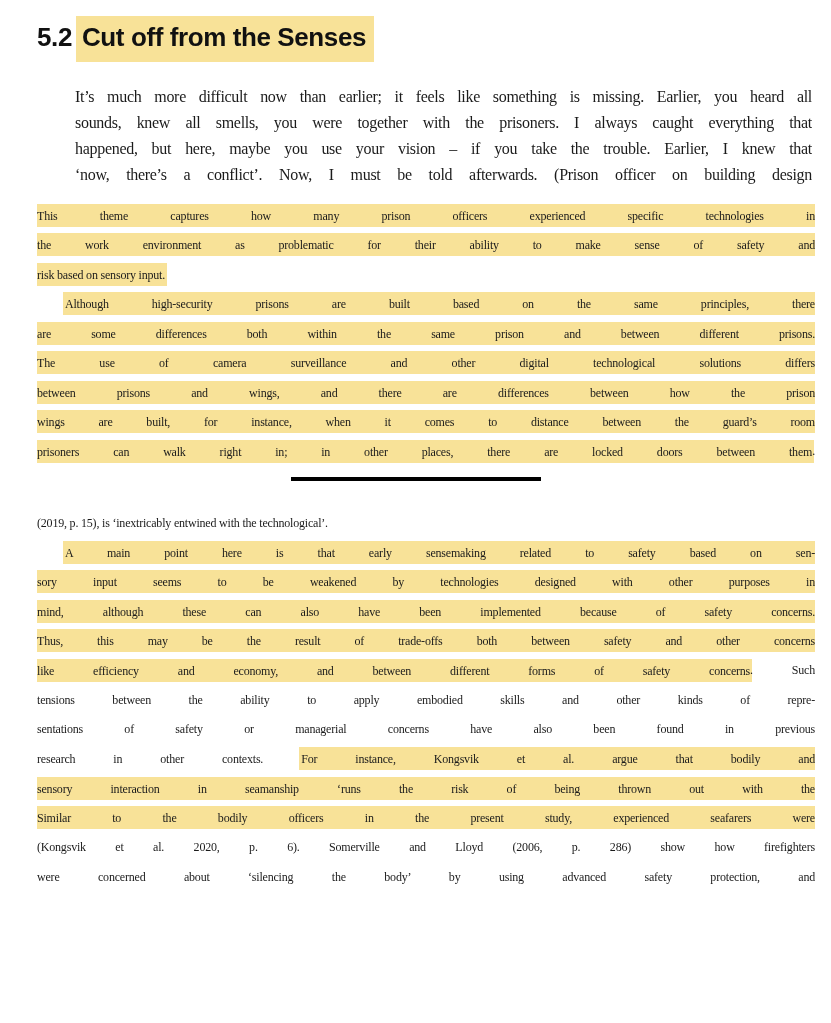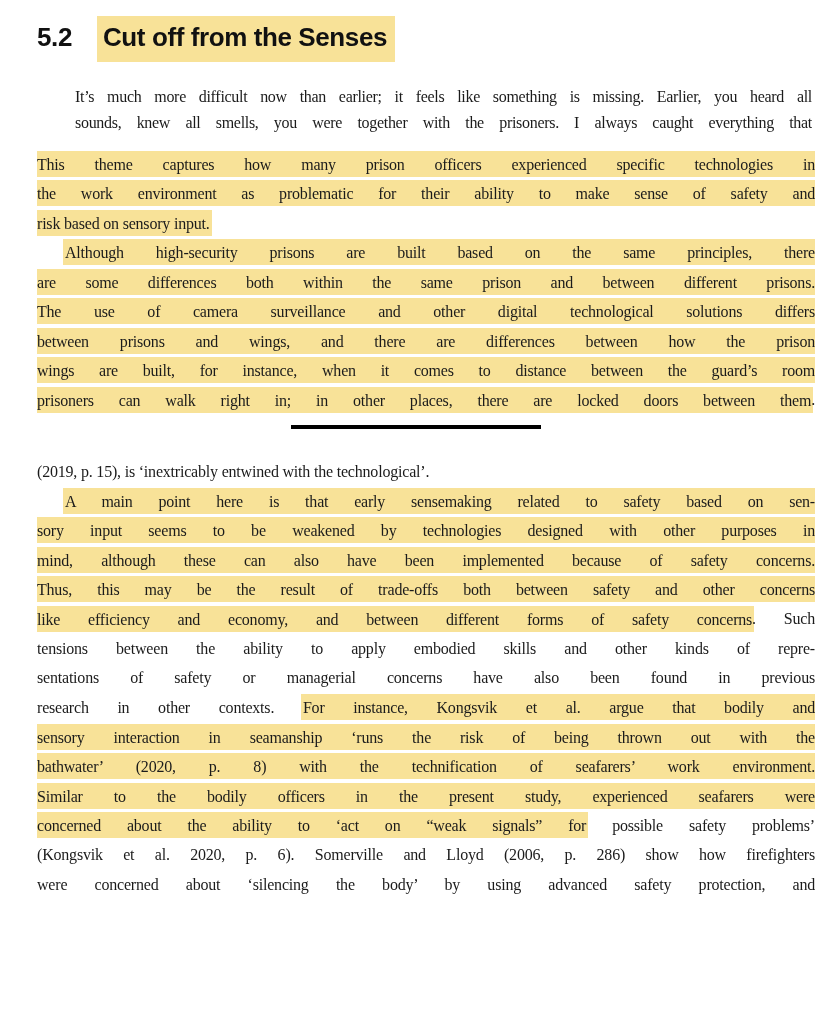--- a/index.html
+++ b/index.html
@@ -9,33 +9,33 @@
     width: 831px; height: 1023px; overflow: hidden;
     background: #ffffff; color: #1b1b1b;
     font-family: "Liberation Serif", serif;
   }
   .heading {
     margin: 18px 16px 0 37px;
     font-family: "Liberation Sans", sans-serif;
     font-weight: bold; font-size: 26px; line-height: 38px;
     letter-spacing: -0.4px; color: #111;
   }
-  .heading .num { margin-right: 25px; }
+  .heading .num { margin-right: 4px; }
   .heading mark {
     background: var(--hl); color: inherit;
     padding: 6px 8px 10px 6px;
   }
   .quote {
     margin: 28px 19px 8px 75px;
     font-size: 16px; letter-spacing: -0.3px; line-height: 26px;
   }
   .quote .line { height: 26px; }
   .para {
     margin: 13px 16px 0 37px;
-    font-size: 16px; letter-spacing: -0.2px; line-height: 29.5px;
+    font-size: 12px; letter-spacing: -0.2px; line-height: 29.5px;
   }
   .para-b { margin-top: 28px; }
   .line {
     text-align: justify; text-align-last: justify;
     height: 29.5px; overflow: hidden;
   }
   .line.nojust { text-align-last: left; }
   .line.indent { text-indent: 28px; }
   .hl {
     background: var(--hl);
@@ -52,20 +52,22 @@
 
 <main>
 
   <h1 class="heading">
     <span class="num">5.2</span><mark><span>Cut off from the Senses</span></mark>
   </h1>
 
   <section class="quote">
       <div class="line"><span>It’s much more difficult now than earlier; it feels like something is missing. Earlier, you heard all</span></div>
       <div class="line"><span>sounds, knew all smells, you were together with the prisoners. I always caught everything that</span></div>
+      <div class="line"><span>happened, but here, maybe you use your vision – if you take the trouble. Earlier, I knew that</span></div>
+      <div class="line"><span>‘now, there’s a conflict’. Now, I must be told afterwards. (Prison officer on building design</span></div>
     </section>
 
   <section class="para">
       <div class="line"><span class="hl">This theme captures how many prison officers experienced specific technologies in</span></div>
       <div class="line"><span class="hl">the work environment as problematic for their ability to make sense of safety and</span></div>
       <div class="line nojust"><span class="hl">risk based on sensory input.</span></div>
       <div class="line indent"><span class="hl">Although high-security prisons are built based on the same principles, there</span></div>
       <div class="line"><span class="hl">are some differences both within the same prison and between different prisons.</span></div>
       <div class="line"><span class="hl">The use of camera surveillance and other digital technological solutions differs</span></div>
       <div class="line"><span class="hl">between prisons and wings, and there are differences between how the prison</span></div>
@@ -79,20 +81,18 @@
       <div class="line nojust"><span>(2019, p. 15), is ‘inextricably entwined with the technological’.</span></div>
       <div class="line indent"><span class="hl">A main point here is that early sensemaking related to safety based on sen-</span></div>
       <div class="line"><span class="hl">sory input seems to be weakened by technologies designed with other purposes in</span></div>
       <div class="line"><span class="hl">mind, although these can also have been implemented because of safety concerns.</span></div>
       <div class="line"><span class="hl">Thus, this may be the result of trade-offs both between safety and other concerns</span></div>
       <div class="line"><span class="hl">like efficiency and economy, and between different forms of safety concerns</span><span>. Such</span></div>
       <div class="line"><span>tensions between the ability to apply embodied skills and other kinds of repre-</span></div>
       <div class="line"><span>sentations of safety or managerial concerns have also been found in previous</span></div>
       <div class="line"><span>research in other contexts. </span><span class="hl">For instance, Kongsvik et al. argue that bodily and</span></div>
       <div class="line"><span class="hl">sensory interaction in seamanship ‘runs the risk of being thrown out with the</span></div>
-      <div class="line"><span class="hl">bathwater’ (2020, p. 8) with the technification of seafarers’ work environment.</span></div>
       <div class="line"><span class="hl">Similar to the bodily officers in the present study, experienced seafarers were</span></div>
-      <div class="line"><span class="hl">concerned about the ability to ‘act on “weak signals” for</span><span> possible safety problems’</span></div>
       <div class="line"><span>(Kongsvik et al. 2020, p. 6). Somerville and Lloyd (2006, p. 286) show how firefighters</span></div>
       <div class="line"><span>were concerned about ‘silencing the body’ by using advanced safety protection, and</span></div>
     </section>
 
 </main>
 
 </body></html>

